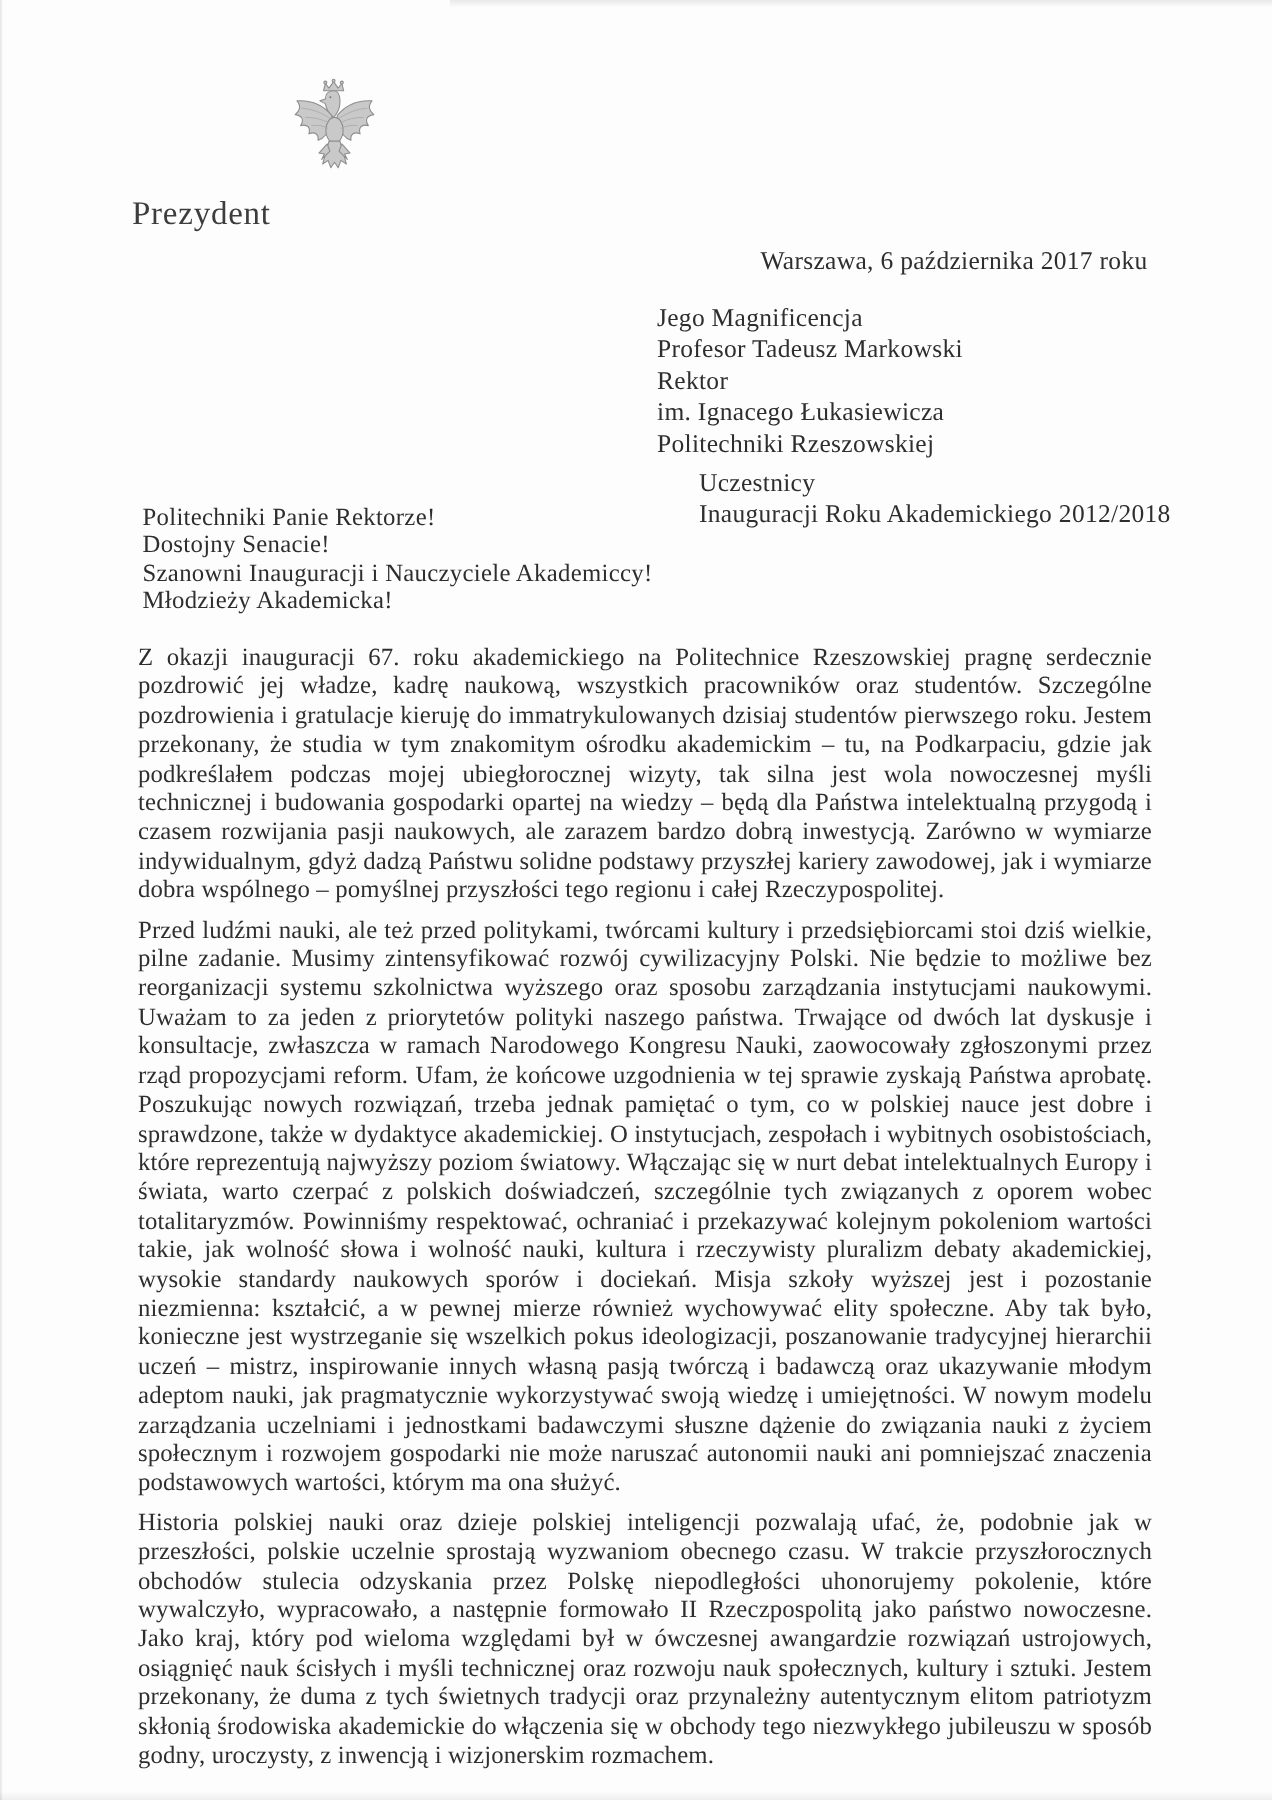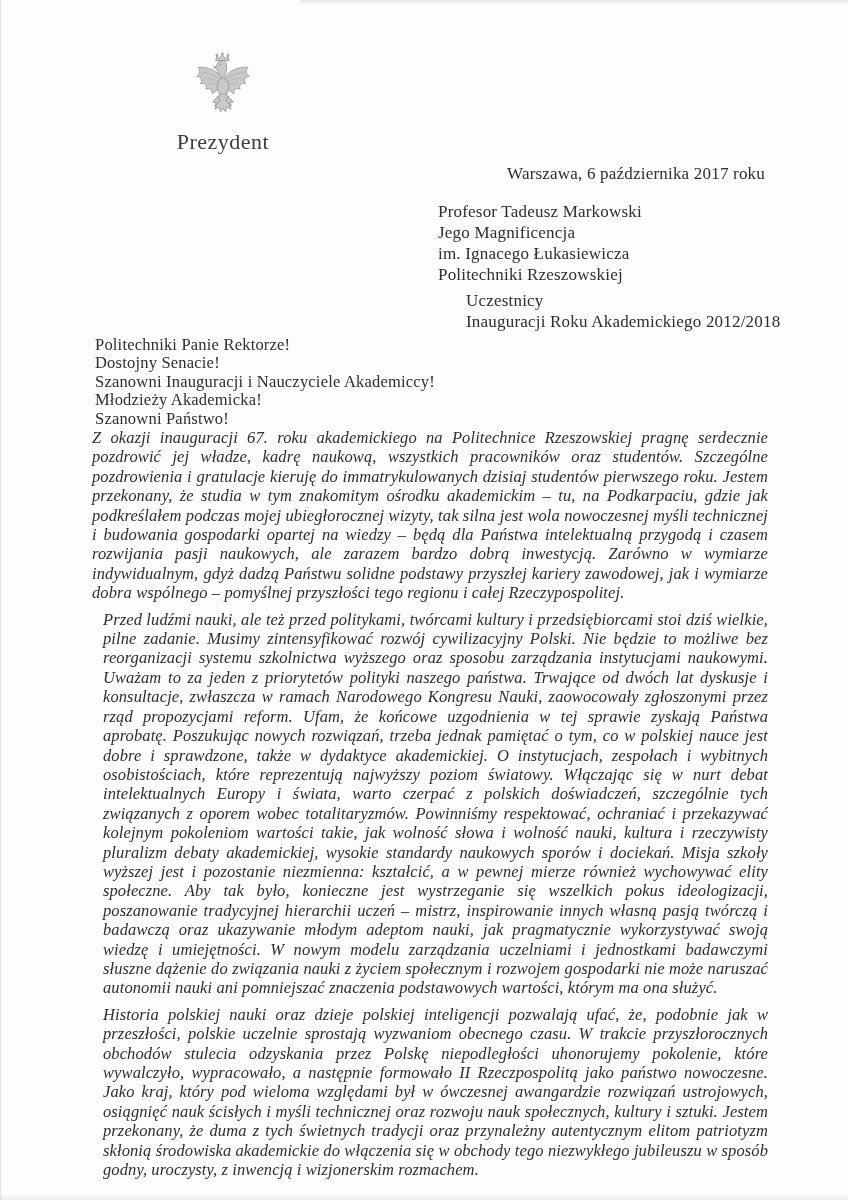--- a/index.html
+++ b/index.html
@@ -27,21 +27,21 @@
     position: absolute; bottom: 0; left: 0; right: 0; height: 6px;
     background: linear-gradient(to top, rgba(110,110,110,0.10), rgba(110,110,110,0));
   }
   .scan-edge-left {
     position: absolute; top: 0; bottom: 0; left: 0; width: 2px;
     background: linear-gradient(to right, rgba(110,110,110,0.18), rgba(110,110,110,0));
   }
 
   .letterhead {
     position: absolute; left: 88px; top: 52px; width: 270px;
-    text-align: center; color: var(--ink-head);
+    text-align: left; color: var(--ink-head);
   }
   .emblem { width: 64px; height: 72px; margin: 0 auto; display: block; }
   .lh-title {
     font-size: 22px; line-height: 26px; letter-spacing: 0.5px; margin-top: 5px;
   }
   .lh-subtitle {
     font-size: 22px; line-height: 26px; letter-spacing: 0.4px;
   }
 
   .dateline {
@@ -57,23 +57,22 @@
 
   .salutation {
     position: absolute; left: 95px; top: 336px;
     font-size: 16.5px; line-height: 18.4px; letter-spacing: 0.2px;
   }
 
   .letter-body {
     position: absolute; left: 92px; top: 428px; width: 676px;
     font-size: 16.5px; line-height: 19.4px; letter-spacing: 0.1px;
     text-align: justify;
-    font-style: italic;
   }
-  .letter-body p + p { margin-top: 7px; margin-left: 11px; }
+  .letter-body p + p { margin-top: 7px; }
 </style>
 </head>
 <body>
 
 <div class="scan-edge-top"></div>
 <div class="scan-edge-bottom"></div>
 <div class="scan-edge-left"></div>
 
 <div class="letterhead">
   <svg class="emblem" viewBox="0 0 100 118" xmlns="http://www.w3.org/2000/svg" aria-hidden="true">
@@ -106,35 +105,35 @@
       <path d="M57 55 C63 52 69 51 75 52"></path>
     </g>
     <circle cx="45.5" cy="21" r="1.1" fill="#787878" stroke="none"></circle>
   </svg>
   <div class="lh-title">Prezydent</div>
 </div>
 
 <div class="dateline">Warszawa, 6 października 2017 roku</div>
 
 <div class="addressee">
+  <div>Jego Magnificencja</div>
   <div>Profesor Tadeusz Markowski</div>
-  <div>Jego Magnificencja</div>
+  <div>Rektor</div>
   <div>im. Ignacego Łukasiewicza</div>
   <div>Politechniki Rzeszowskiej</div>
   <div class="secondary">
     <div>Uczestnicy</div>
     <div>Inauguracji Roku Akademickiego 2012/2018</div>
   </div>
 </div>
 
 <div class="salutation">
   <div>Politechniki Panie Rektorze!</div>
   <div>Dostojny Senacie!</div>
   <div>Szanowni Inauguracji i Nauczyciele Akademiccy!</div>
   <div>Młodzieży Akademicka!</div>
-  <div>Szanowni Państwo!</div>
 </div>
 
 <div class="letter-body">
   <p>Z okazji inauguracji 67. roku akademickiego na Politechnice Rzeszowskiej pragnę serdecznie pozdrowić jej władze, kadrę naukową, wszystkich pracowników oraz studentów. Szczególne pozdrowienia i gratulacje kieruję do immatrykulowanych dzisiaj studentów pierwszego roku. Jestem przekonany, że studia w tym znakomitym ośrodku akademickim – tu, na Podkarpaciu, gdzie jak podkreślałem podczas mojej ubiegłorocznej wizyty, tak silna jest wola nowoczesnej myśli technicznej i budowania gospodarki opartej na wiedzy – będą dla Państwa intelektualną przygodą i czasem rozwijania pasji naukowych, ale zarazem bardzo dobrą inwestycją. Zarówno w wymiarze indywidualnym, gdyż dadzą Państwu solidne podstawy przyszłej kariery zawodowej, jak i wymiarze dobra wspólnego – pomyślnej przyszłości tego regionu i całej Rzeczypospolitej.</p>
   <p>Przed ludźmi nauki, ale też przed politykami, twórcami kultury i przedsiębiorcami stoi dziś wielkie, pilne zadanie. Musimy zintensyfikować rozwój cywilizacyjny Polski. Nie będzie to możliwe bez reorganizacji systemu szkolnictwa wyższego oraz sposobu zarządzania instytucjami naukowymi. Uważam to za jeden z priorytetów polityki naszego państwa. Trwające od dwóch lat dyskusje i konsultacje, zwłaszcza w ramach Narodowego Kongresu Nauki, zaowocowały zgłoszonymi przez rząd propozycjami reform. Ufam, że końcowe uzgodnienia w tej sprawie zyskają Państwa aprobatę. Poszukując nowych rozwiązań, trzeba jednak pamiętać o tym, co w polskiej nauce jest dobre i sprawdzone, także w dydaktyce akademickiej. O instytucjach, zespołach i wybitnych osobistościach, które reprezentują najwyższy poziom światowy. Włączając się w nurt debat intelektualnych Europy i świata, warto czerpać z polskich doświadczeń, szczególnie tych związanych z oporem wobec totalitaryzmów. Powinniśmy respektować, ochraniać i przekazywać kolejnym pokoleniom wartości takie, jak wolność słowa i wolność nauki, kultura i rzeczywisty pluralizm debaty akademickiej, wysokie standardy naukowych sporów i dociekań. Misja szkoły wyższej jest i pozostanie niezmienna: kształcić, a w pewnej mierze również wychowywać elity społeczne. Aby tak było, konieczne jest wystrzeganie się wszelkich pokus ideologizacji, poszanowanie tradycyjnej hierarchii uczeń – mistrz, inspirowanie innych własną pasją twórczą i badawczą oraz ukazywanie młodym adeptom nauki, jak pragmatycznie wykorzystywać swoją wiedzę i umiejętności. W nowym modelu zarządzania uczelniami i jednostkami badawczymi słuszne dążenie do związania nauki z życiem społecznym i rozwojem gospodarki nie może naruszać autonomii nauki ani pomniejszać znaczenia podstawowych wartości, którym ma ona służyć.</p>
   <p>Historia polskiej nauki oraz dzieje polskiej inteligencji pozwalają ufać, że, podobnie jak w przeszłości, polskie uczelnie sprostają wyzwaniom obecnego czasu. W trakcie przyszłorocznych obchodów stulecia odzyskania przez Polskę niepodległości uhonorujemy pokolenie, które wywalczyło, wypracowało, a następnie formowało II Rzeczpospolitą jako państwo nowoczesne. Jako kraj, który pod wieloma względami był w ówczesnej awangardzie rozwiązań ustrojowych, osiągnięć nauk ścisłych i myśli technicznej oraz rozwoju nauk społecznych, kultury i sztuki. Jestem przekonany, że duma z tych świetnych tradycji oraz przynależny autentycznym elitom patriotyzm skłonią środowiska akademickie do włączenia się w obchody tego niezwykłego jubileuszu w sposób godny, uroczysty, z inwencją i wizjonerskim rozmachem.</p>
 </div>
 
 </body></html>

